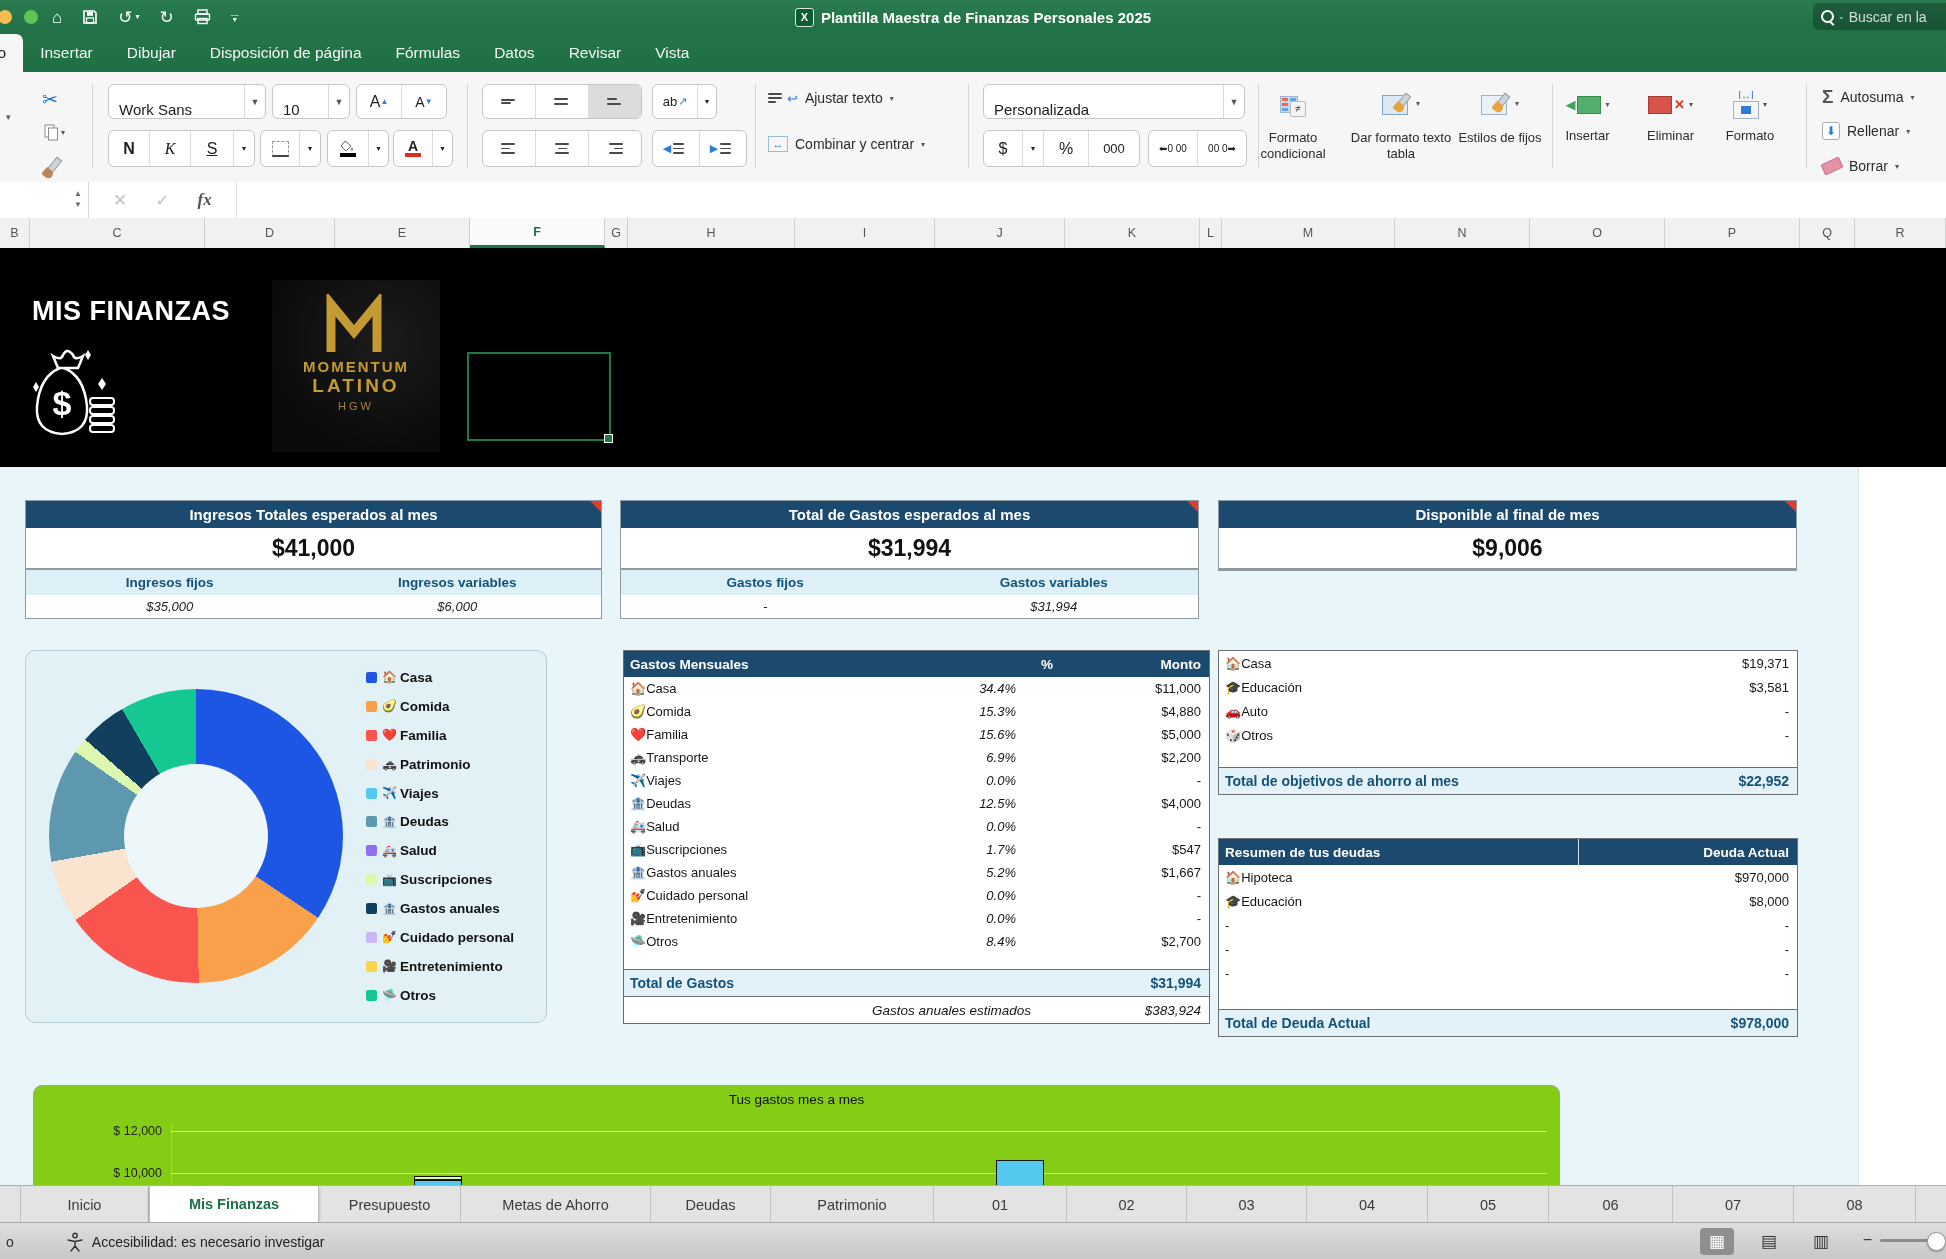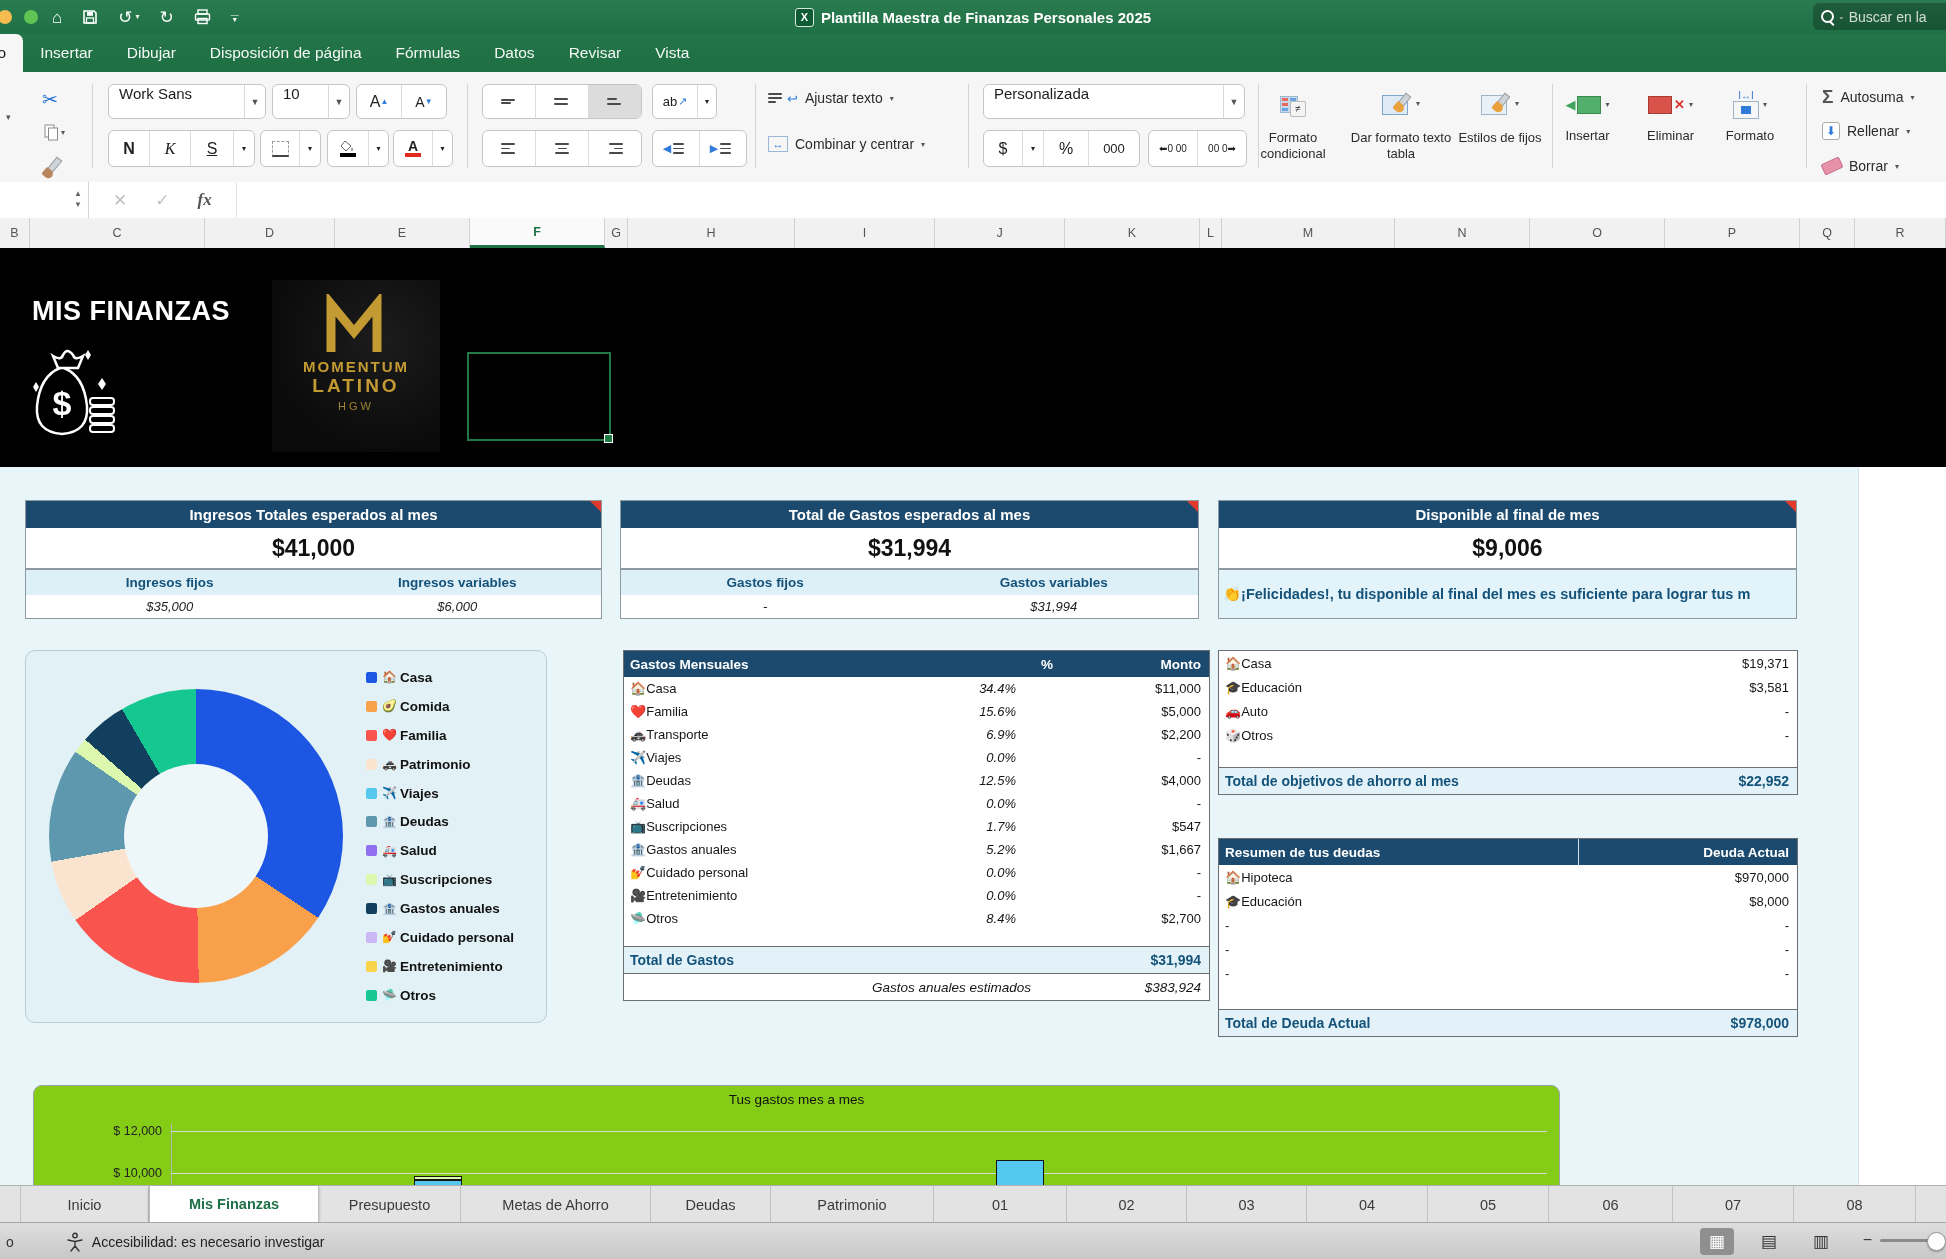--- a/index.html
+++ b/index.html
@@ -25,21 +25,21 @@
   .mag::after{content:"";position:absolute;left:8px;top:9px;width:2px;height:5px;background:#fff;transform:rotate(-45deg);}
   
   .tabrow{position:absolute;left:0;top:34px;width:100%;height:38px;background:linear-gradient(#237548,#1e6f43);
     display:flex;align-items:flex-end;}
   .rtab{padding:0 17px;line-height:38px;font-size:15.5px;color:rgba(255,255,255,.95);white-space:nowrap;}
   .rtab.active{background:#f6f6f7;color:#1c1c1c;border-radius:7px 7px 0 0;margin-left:-47px;}
   
   .ribbon{position:absolute;left:0;top:72px;width:100%;height:110px;background:#f6f6f7;border-bottom:1px solid #c9c9c9;}
   .rdiv{position:absolute;top:12px;height:84px;width:1px;background:#d4d4d4;}
   .combo{position:absolute;height:33px;background:#fff;border:1px solid #c6c6c6;border-radius:6px;
-    display:flex;align-items:flex-start;font-size:15px;color:#1c1c1c;}
+    display:flex;align-items:flex-end;font-size:15px;color:#1c1c1c;}
   .combo .cval{flex:1;padding-left:10px;white-space:nowrap;overflow:hidden;}
   .combo .caret{width:20px;text-align:center;font-size:9px;color:#555;border-left:1px solid #d9d9d9;align-self:stretch;
     display:flex;align-items:center;justify-content:center;}
   .btnseg{position:absolute;display:flex;background:#fff;border:1px solid #c6c6c6;border-radius:6px;overflow:hidden;}
   .btnseg .seg{display:flex;align-items:center;justify-content:center;border-right:1px solid #dcdcdc;color:#222;}
   .btnseg .seg:last-child{border-right:none;}
   .seg.sel{background:#dcdcdc;}
   .caret-s{font-size:8px;color:#555;}
   .bigbtn{position:absolute;top:6px;width:110px;text-align:center;color:#2b2b2b;font-size:13px;line-height:16px;}
   .bigbtn .ic{height:52px;display:flex;align-items:center;justify-content:center;gap:4px;}
@@ -532,21 +532,20 @@
             <div>Gastos variables</div>
           </div>
           <div class="valrow">
             <div>-</div>
             <div>$31,994</div>
           </div>
         </div>
         <div class="card" style="left: 1218px; width: 577px;">
           <div class="hd">Disponible al final de mes<div class="corner"></div></div>
           <div class="val">$9,006</div>
-          <div class="msg">👏¡Felicidades!, tu disponible al final del mes es suficiente para lograr tus m</div>
         </div>
       </div>
 
     <div class="donut-panel">
       <div class="donut" id="donut" style="background: conic-gradient(rgb(29, 86, 226) 0%, rgb(29, 86, 226) 34.4%, rgb(249, 160, 75) 34.4%, rgb(249, 160, 75) 49.7%, rgb(249, 84, 78) 49.7%, rgb(249, 84, 78) 65.3%, rgb(251, 228, 207) 65.3%, rgb(251, 228, 207) 72.2%, rgb(94, 152, 174) 72.2%, rgb(94, 152, 174) 84.7%, rgb(220, 247, 174) 84.7%, rgb(220, 247, 174) 86.4%, rgb(18, 63, 94) 86.4%, rgb(18, 63, 94) 91.6%, rgb(21, 200, 146) 91.6%, rgb(21, 200, 146) 100%);">
           <div class="hole"></div>
         </div>
       <div class="legend" id="legend">
           <div class="lg-row">
             <div class="sw" style="background: rgb(29, 86, 226);"></div>
@@ -614,20 +613,25 @@
     <div class="dtable" style="left:623px;top:402px;width:585px;" id="expensesTable">
         <div class="thead">
           <div class="cl">Gastos Mensuales</div>
           <div class="cp hdR" style="font-style: normal;">%</div>
           <div class="cm hdR">Monto</div>
         </div>
         <div class="trow">
           <div class="cl">🏠Casa</div>
           <div class="cp">34.4%</div>
           <div class="cm">$11,000</div>
+        </div>
+        <div class="trow">
+          <div class="cl">🥑Comida</div>
+          <div class="cp">15.3%</div>
+          <div class="cm">$4,880</div>
         </div>
         <div class="trow">
           <div class="cl">❤️Familia</div>
           <div class="cp">15.6%</div>
           <div class="cm">$5,000</div>
         </div>
         <div class="trow">
           <div class="cl">🚓Transporte</div>
           <div class="cp">6.9%</div>
           <div class="cm">$2,200</div>

